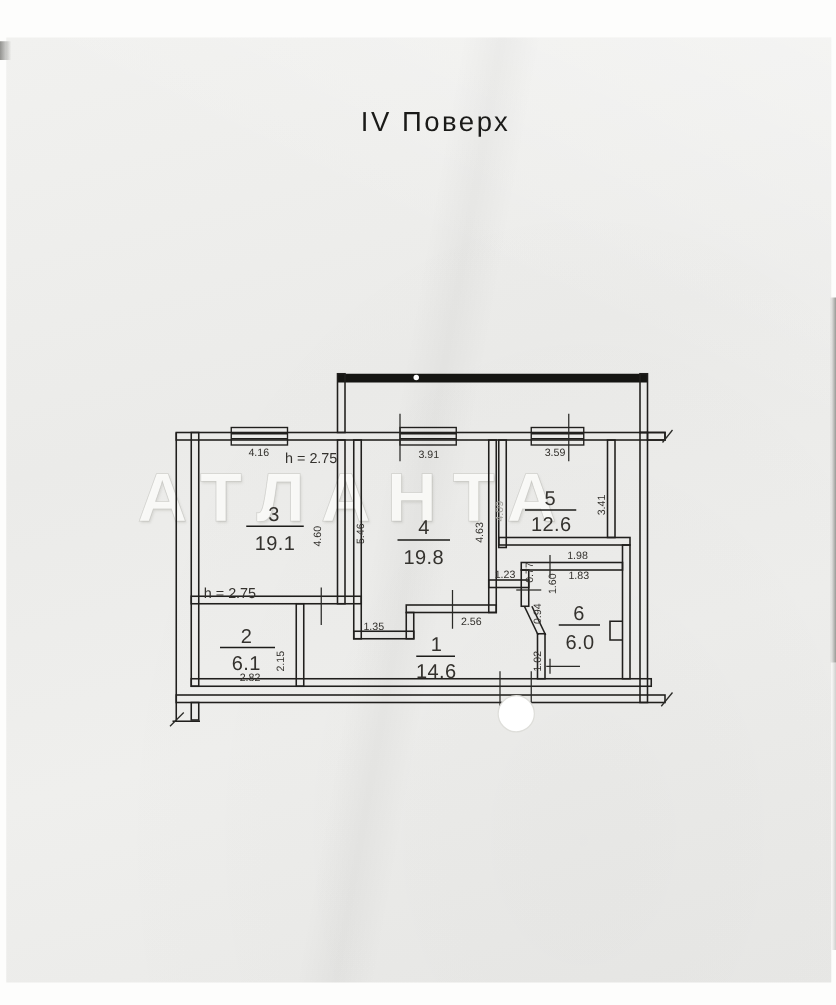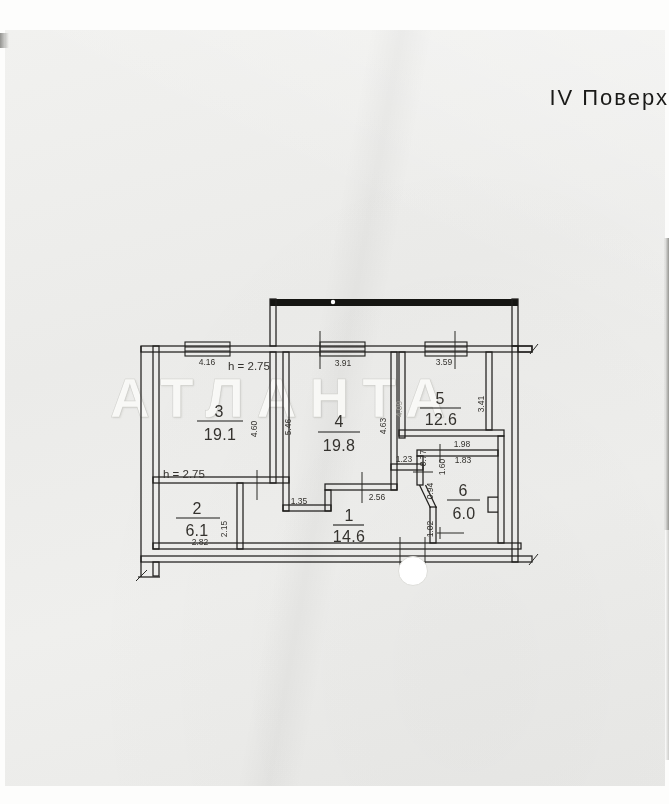--- a/index.html
+++ b/index.html
@@ -21,21 +21,21 @@
   }
   .edge-right2{
     position:absolute;right:0;top:530px;width:4px;height:230px;
     background:linear-gradient(to left, rgba(80,80,74,.28), rgba(80,80,74,0));
   }
   .corner-mark{
     position:absolute;left:0;top:33px;width:9px;height:15px;
     background:linear-gradient(to right, rgba(60,60,55,.55), rgba(60,60,55,0));
   }
   .title{
-    position:absolute;top:85px;left:0;width:100%;text-align:right;
+    position:absolute;top:85px;left:0;width:100%;text-align:center;
     padding-left:28px;box-sizing:border-box;
     font-size:22px;letter-spacing:2px;color:#1a1a18;
   }
   .watermark{
     position:absolute;left:110px;top:366px;
     font-size:55px;font-weight:bold;letter-spacing:13px;
     color:rgba(251,251,248,.92);
     -webkit-text-stroke:.6px rgba(140,140,132,.30);
     text-shadow:1px 1px 2px rgba(120,120,112,.18);
     white-space:nowrap;

